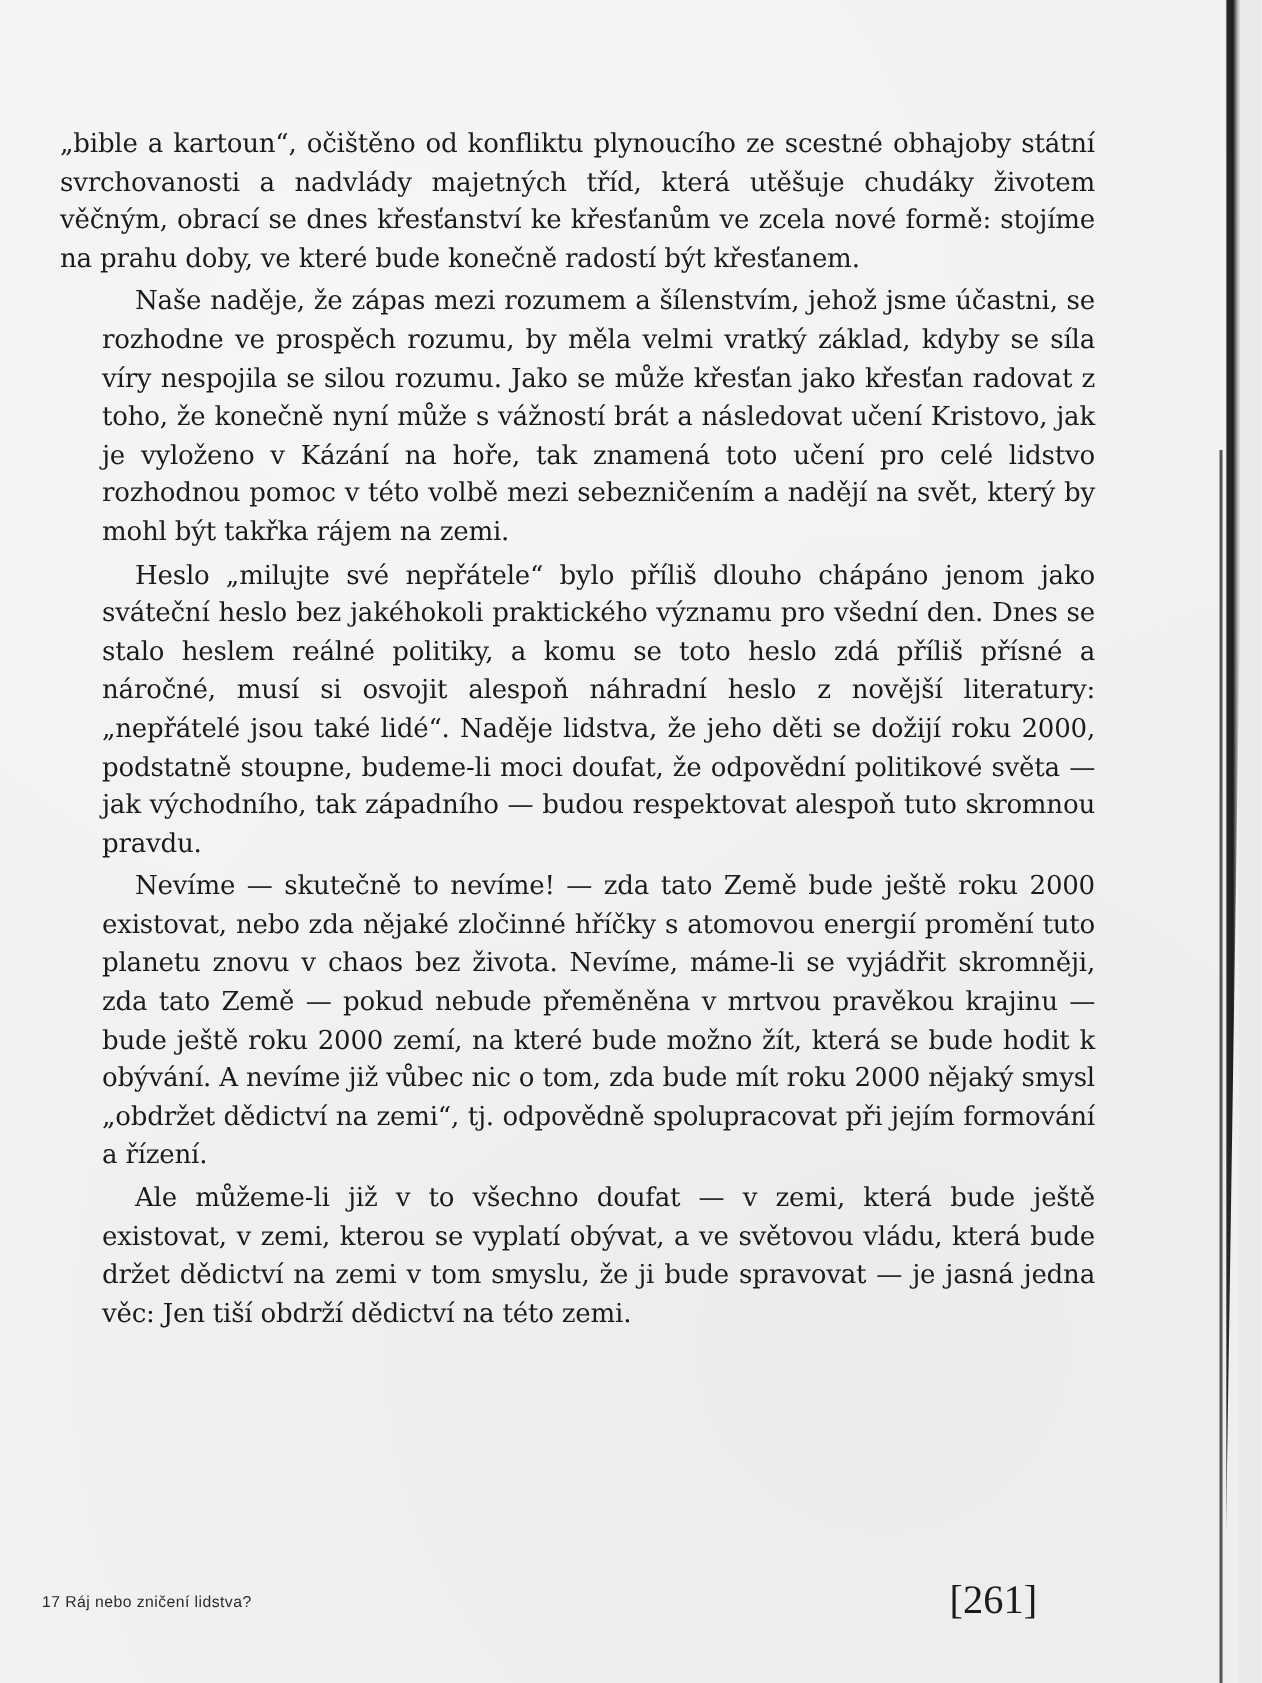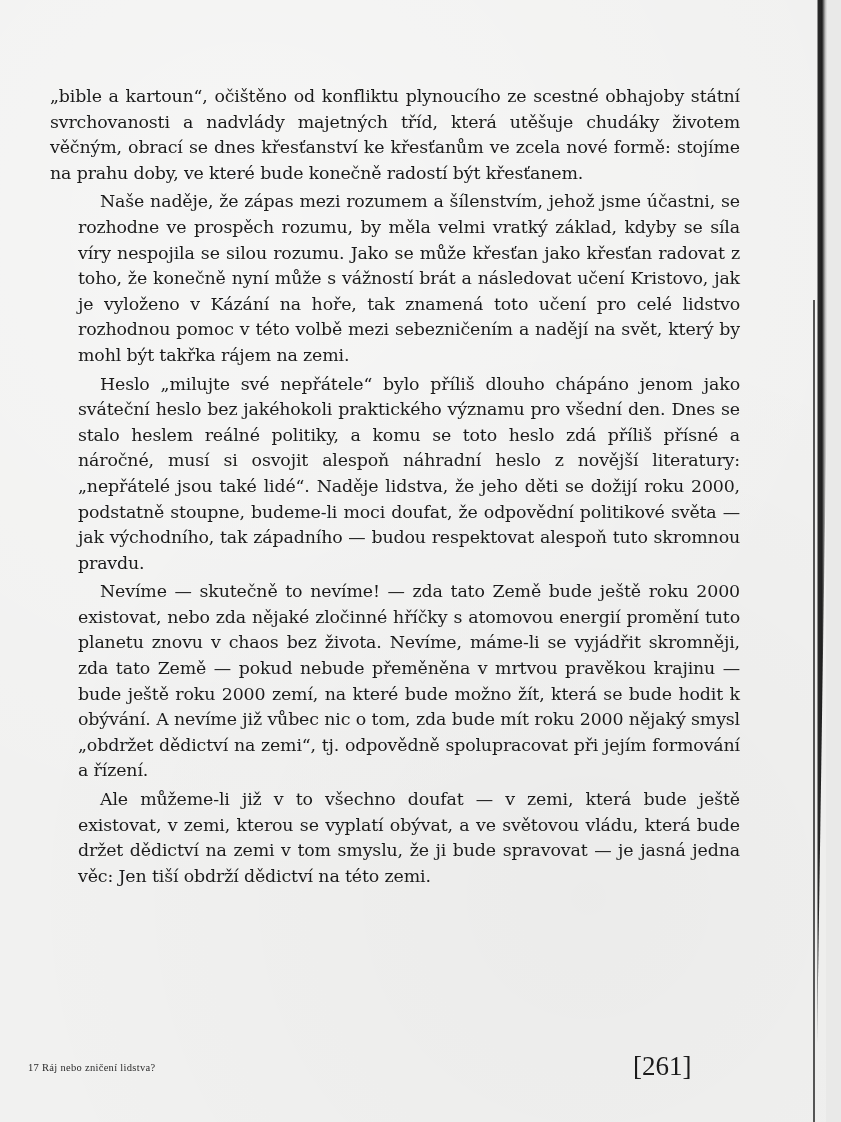--- a/index.html
+++ b/index.html
@@ -51,21 +51,21 @@
     .page-beyond {
       position: absolute;
       top: 0;
       left: 826px;
       width: 15px;
       height: 1122px;
       background: #e9e9e8;
     }
     .text-block {
       position: absolute;
-      left: 50px;
+      left: 40px;
       top: 84px;
       width: 690px;
       font-family: "DejaVu Serif", "Liberation Serif", serif;
       font-size: 17.4px;
       line-height: 25.6px;
       color: #1b1b1b;
       text-align: justify;
       letter-spacing: -0.15px;
       word-spacing: 0px;
     }
@@ -78,21 +78,21 @@
       text-indent: 22px;
       margin-left: 28px;
     }
     .text-block p.first {
       text-indent: 0;
     }
     .footer-left {
       position: absolute;
       left: 28px;
       top: 1062px;
-      font-family: Liberation Serif, serif;
+      font-family: Liberation Sans, sans-serif;
       font-size: 10.5px;
       color: #2a2a2a;
       letter-spacing: 0.3px;
     }
     .footer-right {
       position: absolute;
       left: 633px;
       top: 1051px;
       font-family: "Liberation Serif", "DejaVu Serif", serif;
       font-size: 27px;

